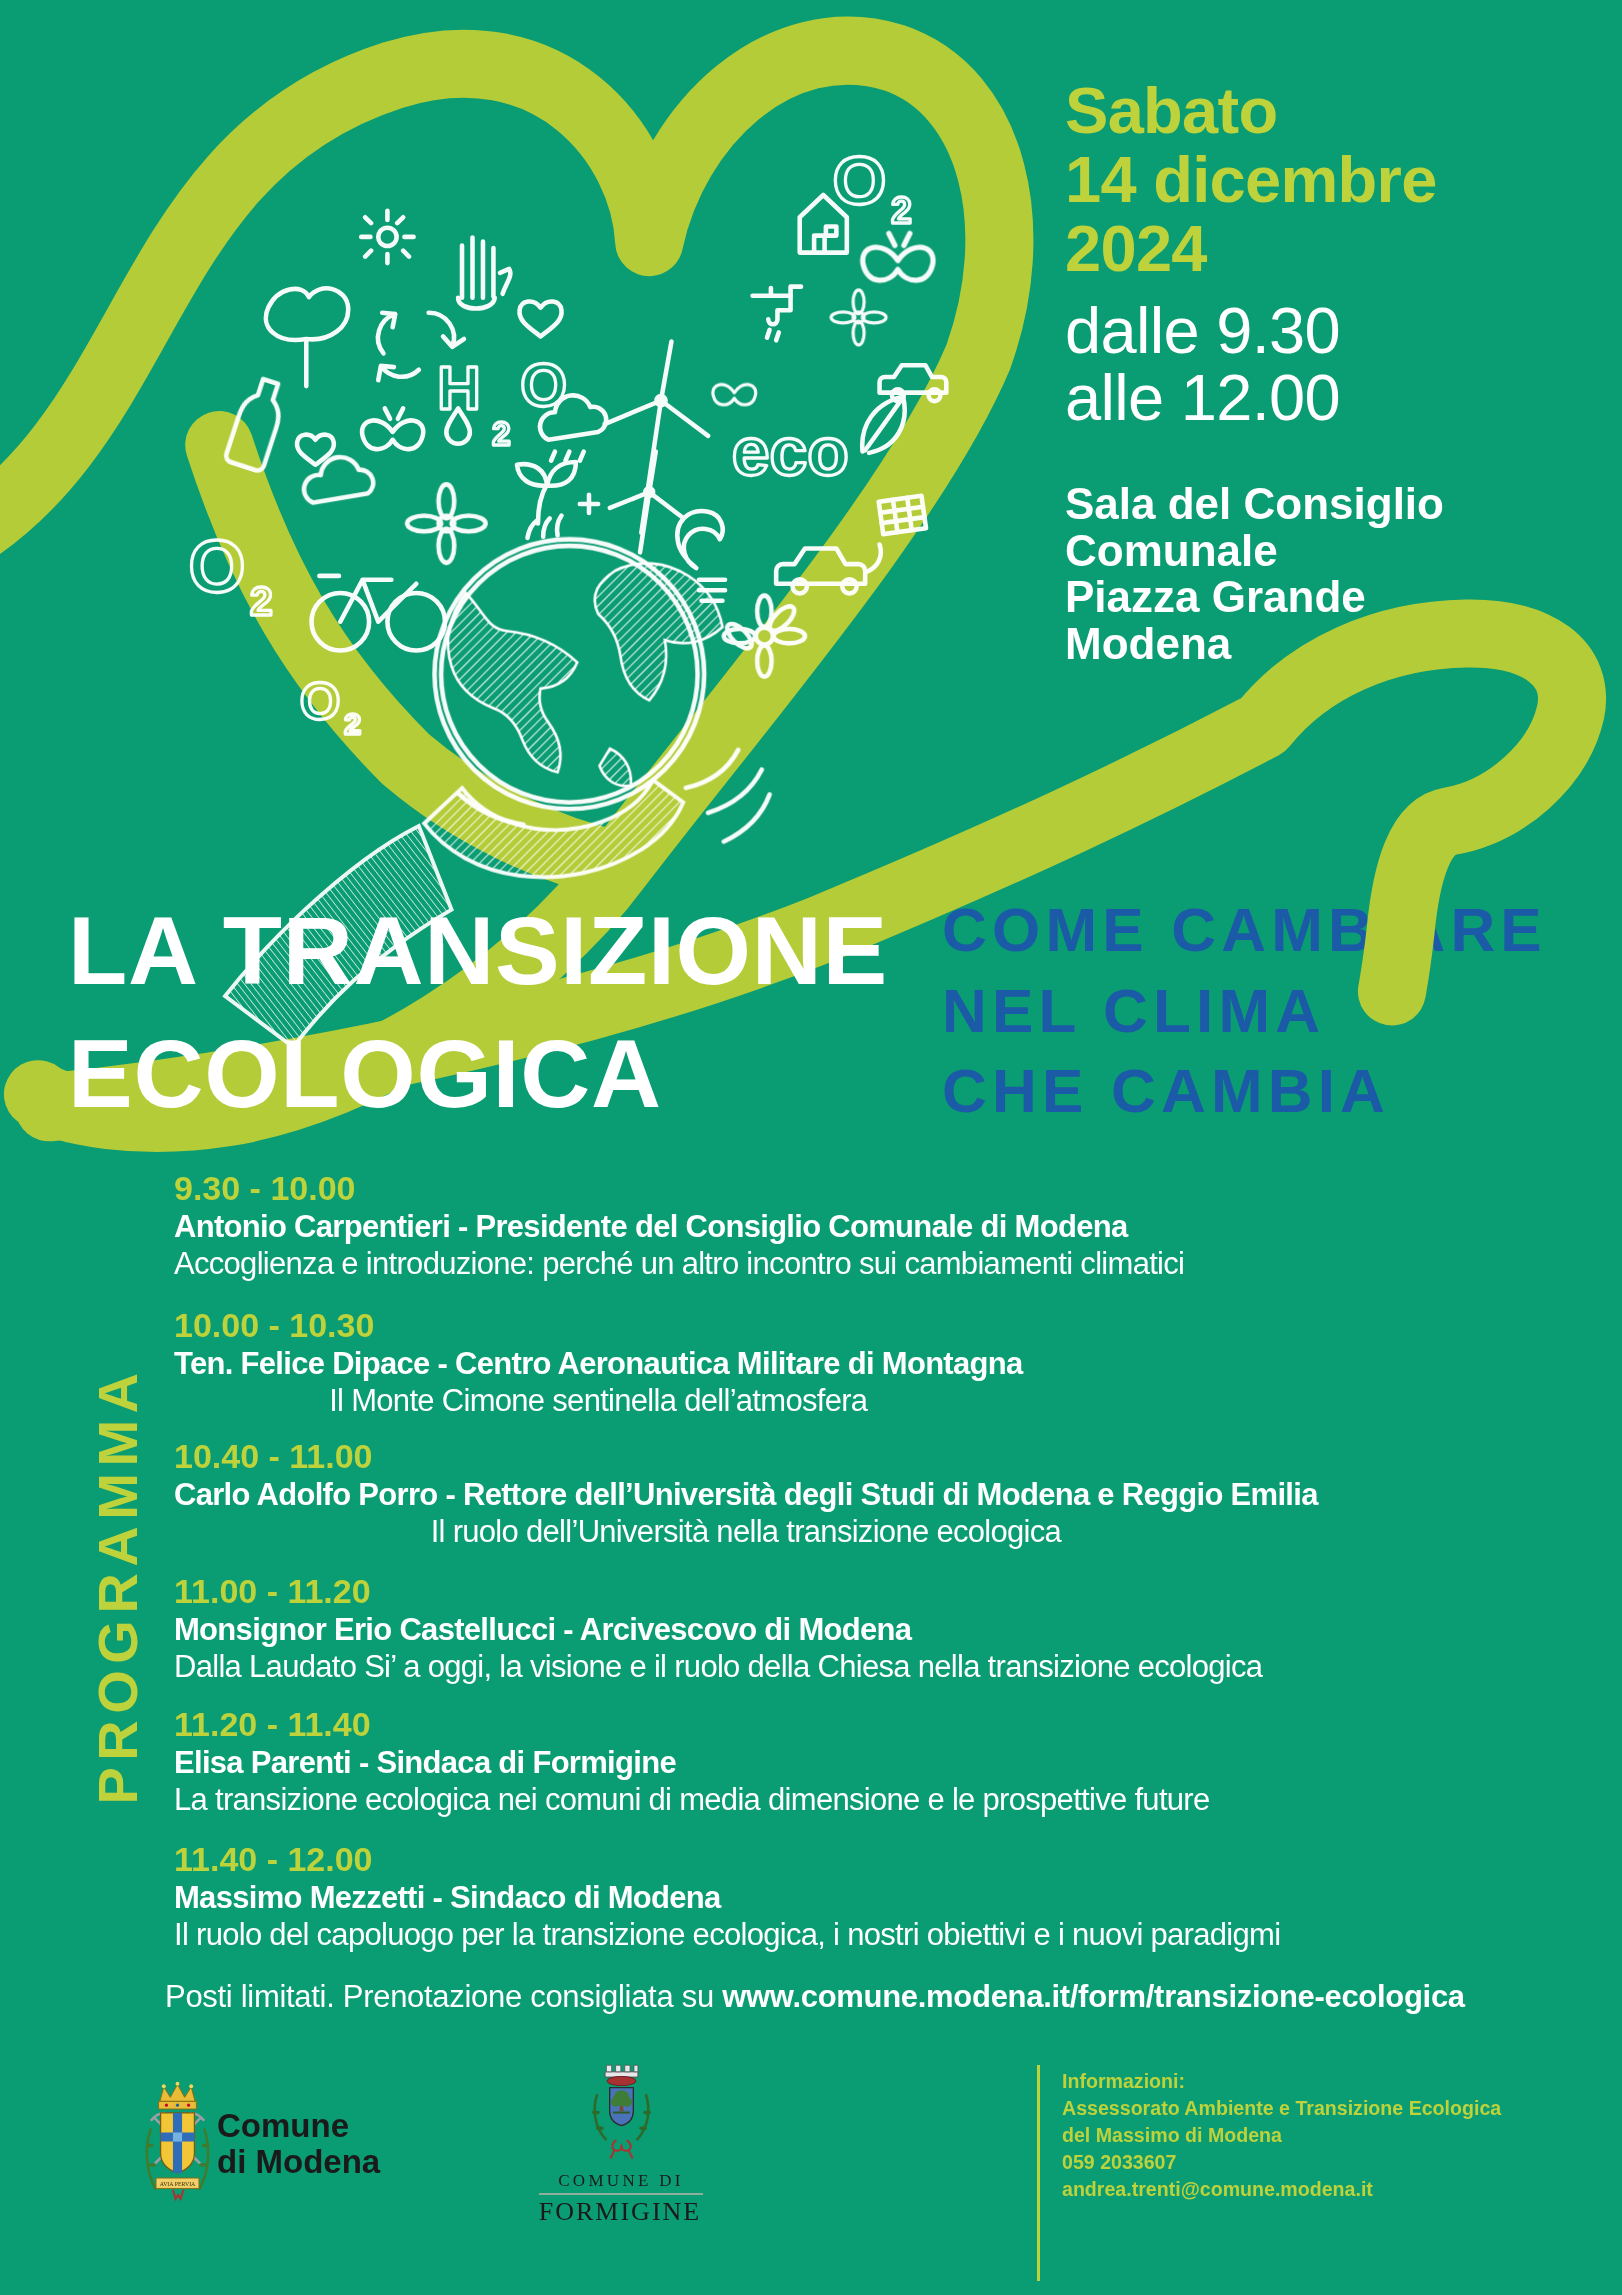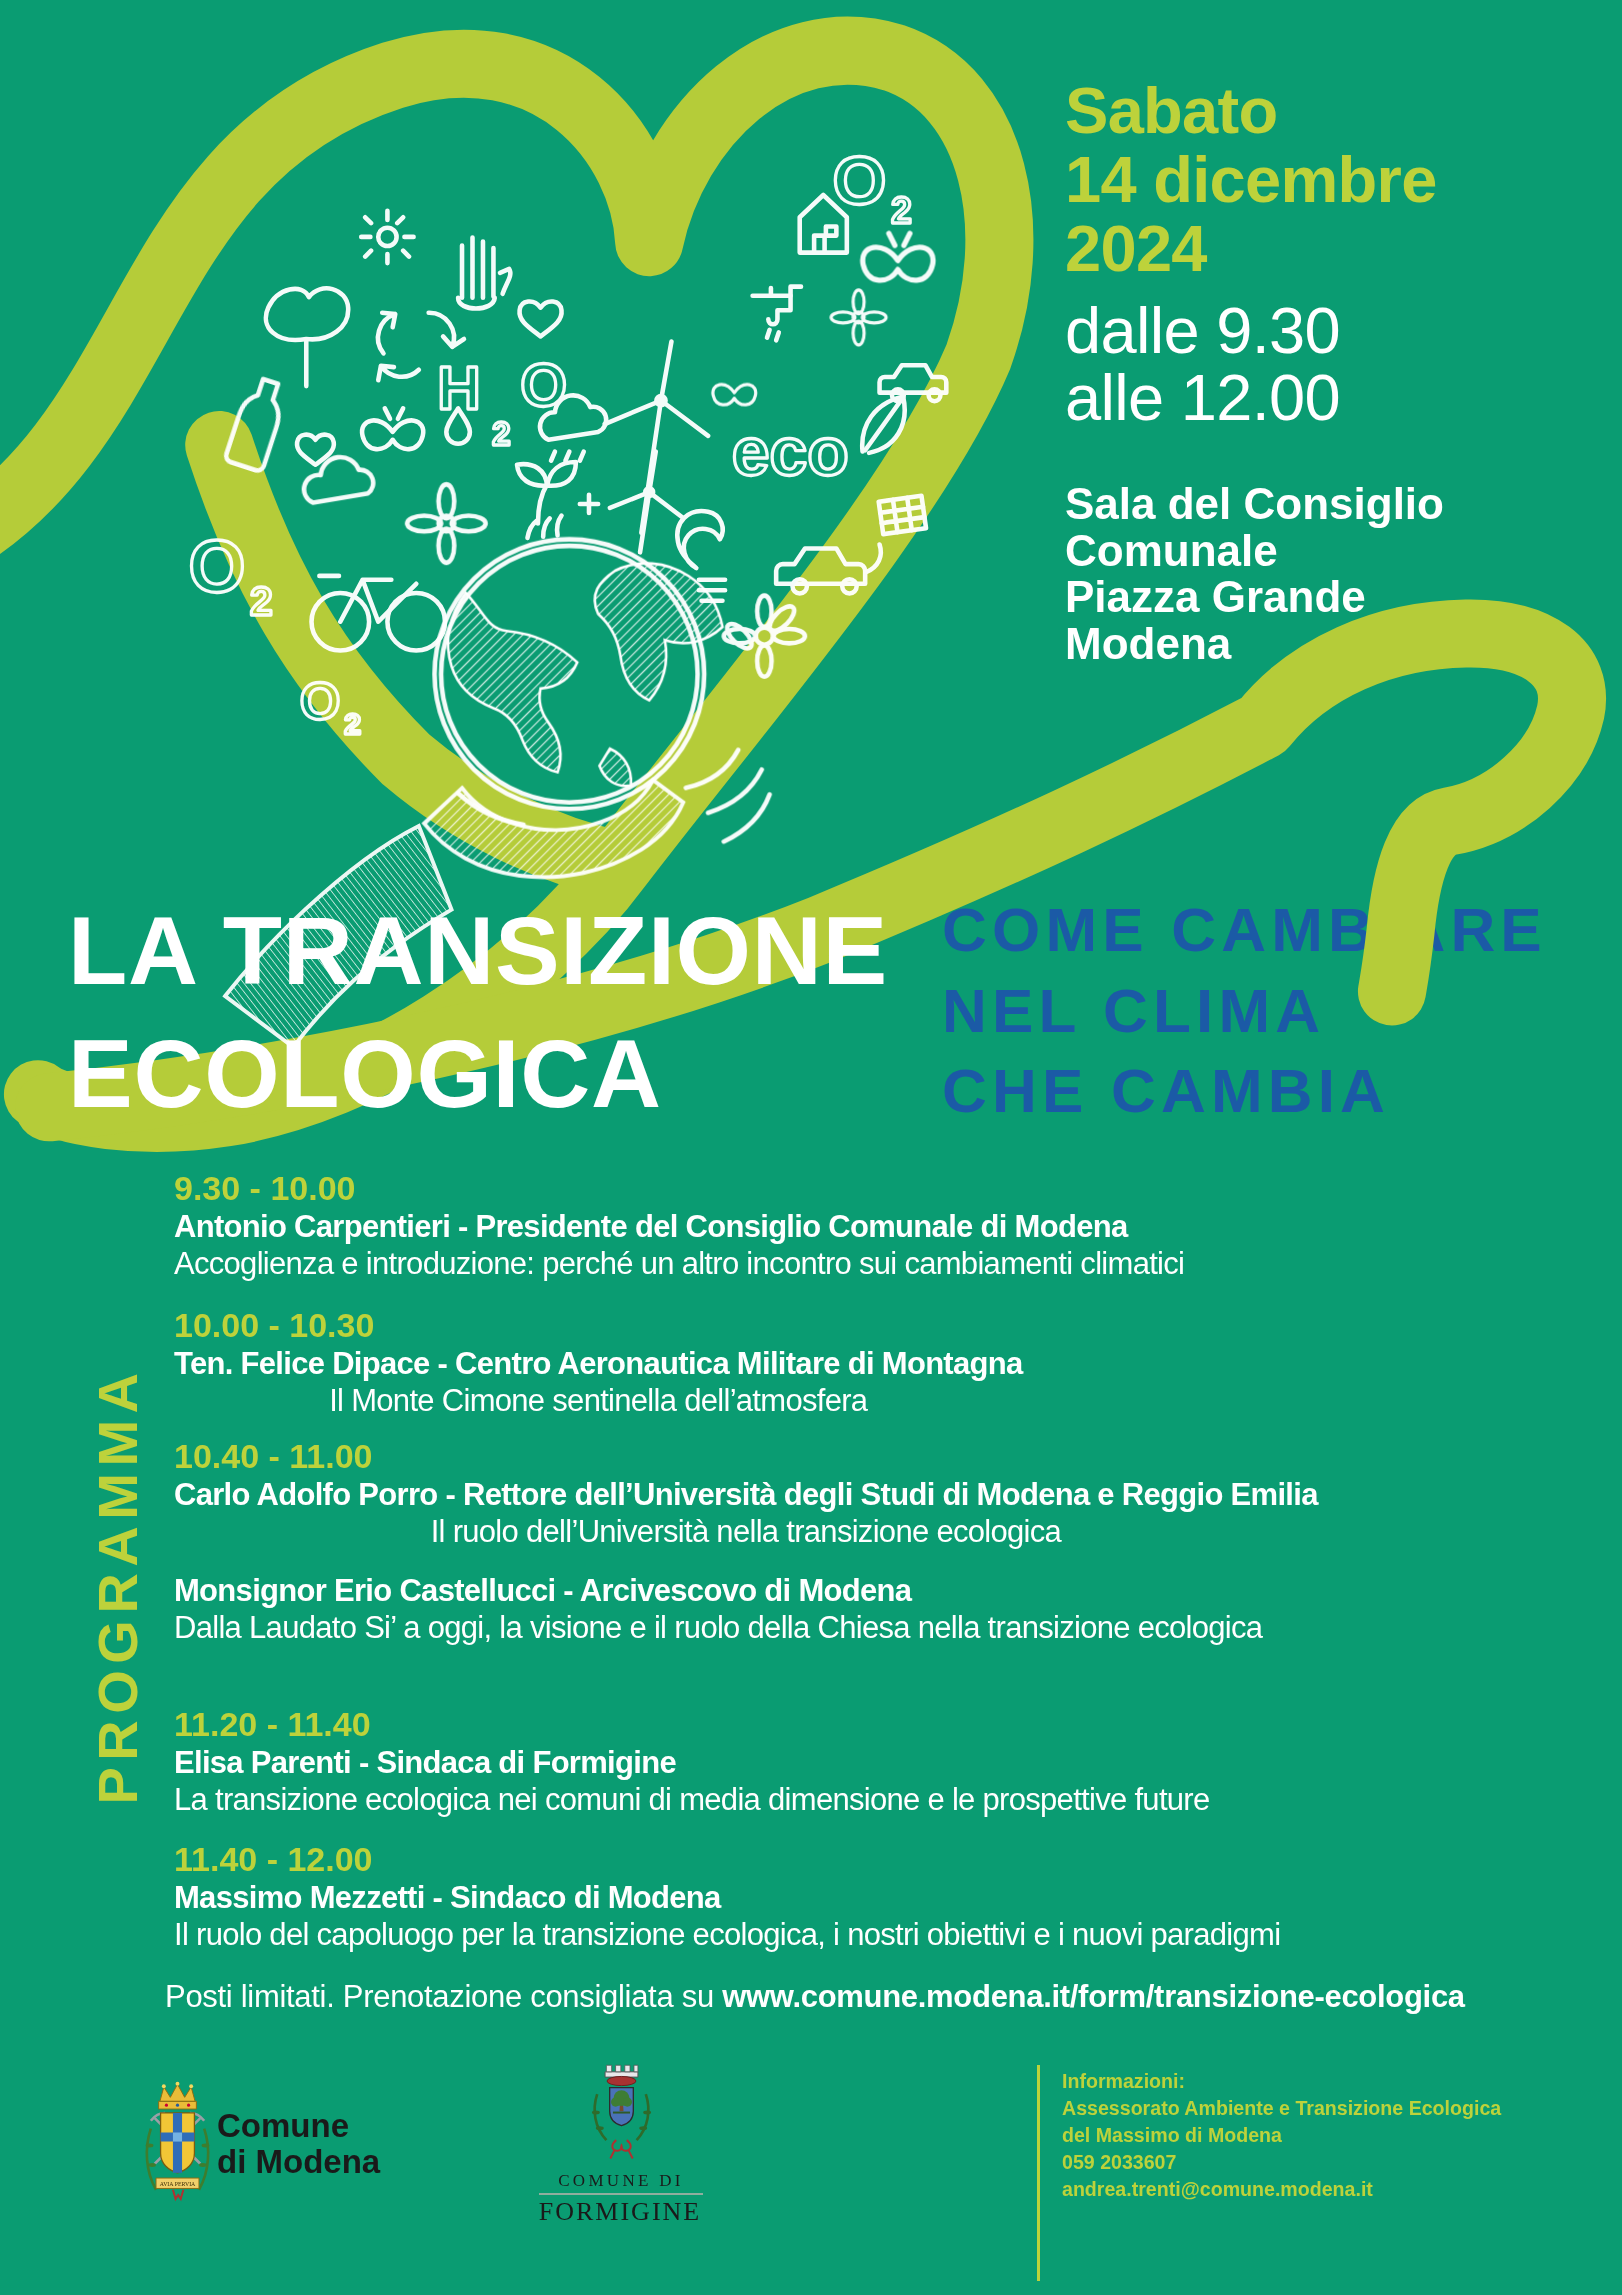--- a/index.html
+++ b/index.html
@@ -288,20 +288,21 @@
     <div class="ptime">10.00 - 10.30</div>
     <div class="pname">Ten. Felice Dipace - Centro Aeronautica Militare di Montagna</div>
     <div class="pdesc">Il Monte Cimone sentinella dell’atmosfera</div>
   </div>
   <div class="pitem z3" style="top:1437px">
     <div class="ptime">10.40 - 11.00</div>
     <div class="pname">Carlo Adolfo Porro - Rettore dell’Università degli Studi di Modena e Reggio Emilia</div>
     <div class="pdesc">Il ruolo dell’Università nella transizione ecologica</div>
   </div>
   <div class="pitem z3" style="top:1572px">
+    <div class="ptime">11.00 - 11.20</div>
     <div class="pname">Monsignor Erio Castellucci - Arcivescovo di Modena</div>
     <div class="pdesc">Dalla Laudato Si’ a oggi, la visione e il ruolo della Chiesa nella transizione ecologica</div>
   </div>
   <div class="pitem z3" style="top:1705px">
     <div class="ptime">11.20 - 11.40</div>
     <div class="pname">Elisa Parenti - Sindaca di Formigine</div>
     <div class="pdesc">La transizione ecologica nei comuni di media dimensione e le prospettive future</div>
   </div>
   <div class="pitem z3" style="top:1840px">
     <div class="ptime">11.40 - 12.00</div>

